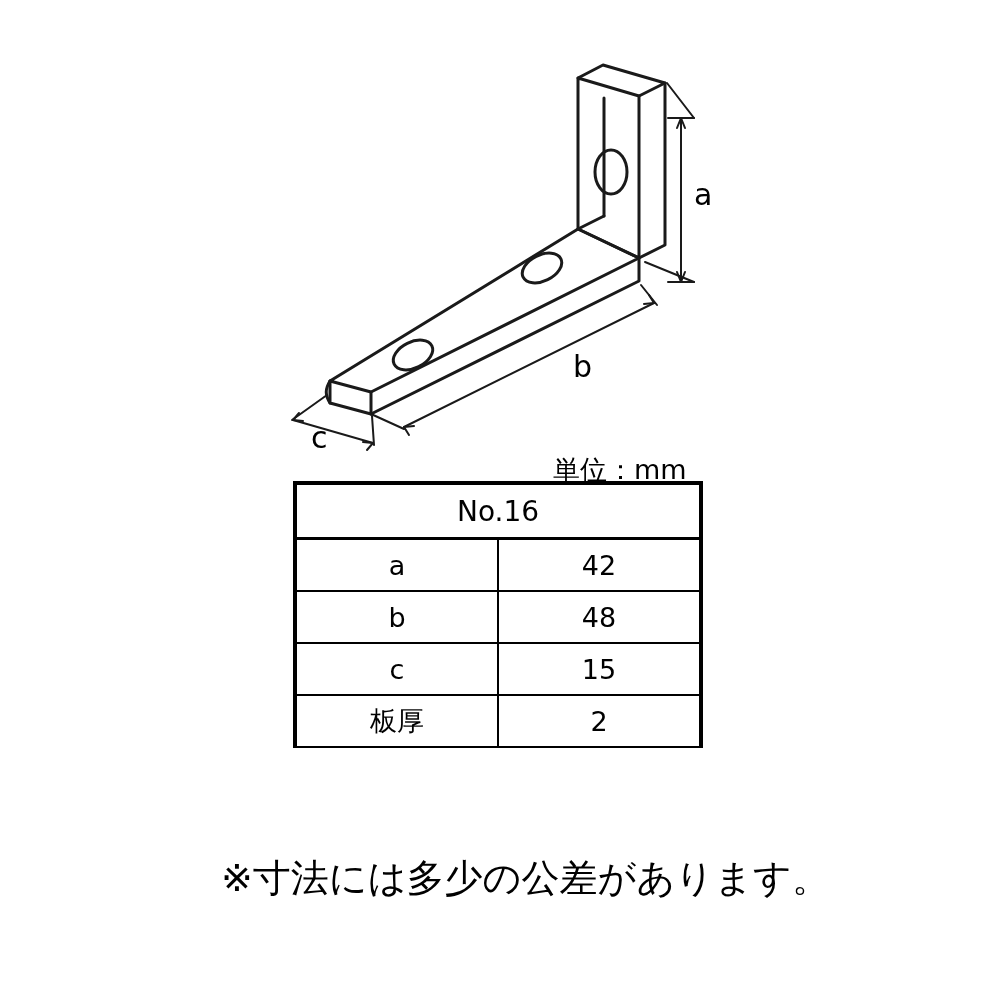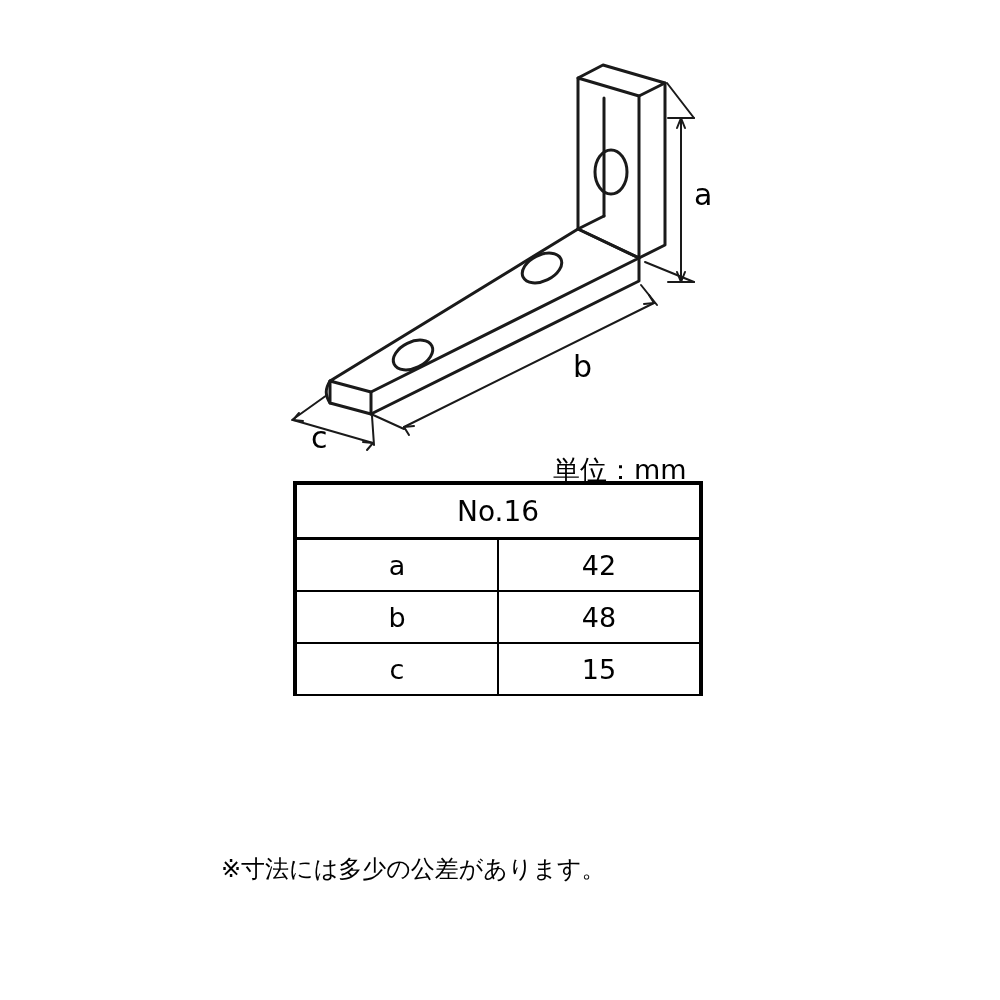--- a/index.html
+++ b/index.html
@@ -77,21 +77,21 @@
   }
   #spec-table tr.last td { border-bottom-width: 4px; }
   #spec-table td.k { width: 205px; }
   #spec-table td.v { width: 201px; }
 
   
   #footnote {
     position: absolute;
     left: 221px;
     top: 853px;
-    font-size: 24px;
+    font-size: 38px;
     white-space: nowrap;
   }
 </style>
 </head>
 <body>
 
 <div id="page">
 
   <svg id="drawing" viewBox="0 0 1000 480">
     <g fill="none" stroke="#1a1a1a" stroke-width="3" stroke-linejoin="round" stroke-linecap="round">
@@ -167,18 +167,22 @@
         <td class="v outer-right">42</td>
       </tr>
       <tr>
         <td class="k outer-left">b</td>
         <td class="v outer-right">48</td>
       </tr>
       <tr>
         <td class="k outer-left">c</td>
         <td class="v outer-right">15</td>
       </tr>
+      <tr>
+        <td class="k outer-left">板厚</td>
+        <td class="v outer-right">2</td>
+      </tr>
     </tbody>
   </table>
 
   <div id="footnote">※寸法には多少の公差があります。</div>
 
 </div>
 
 </body></html>

